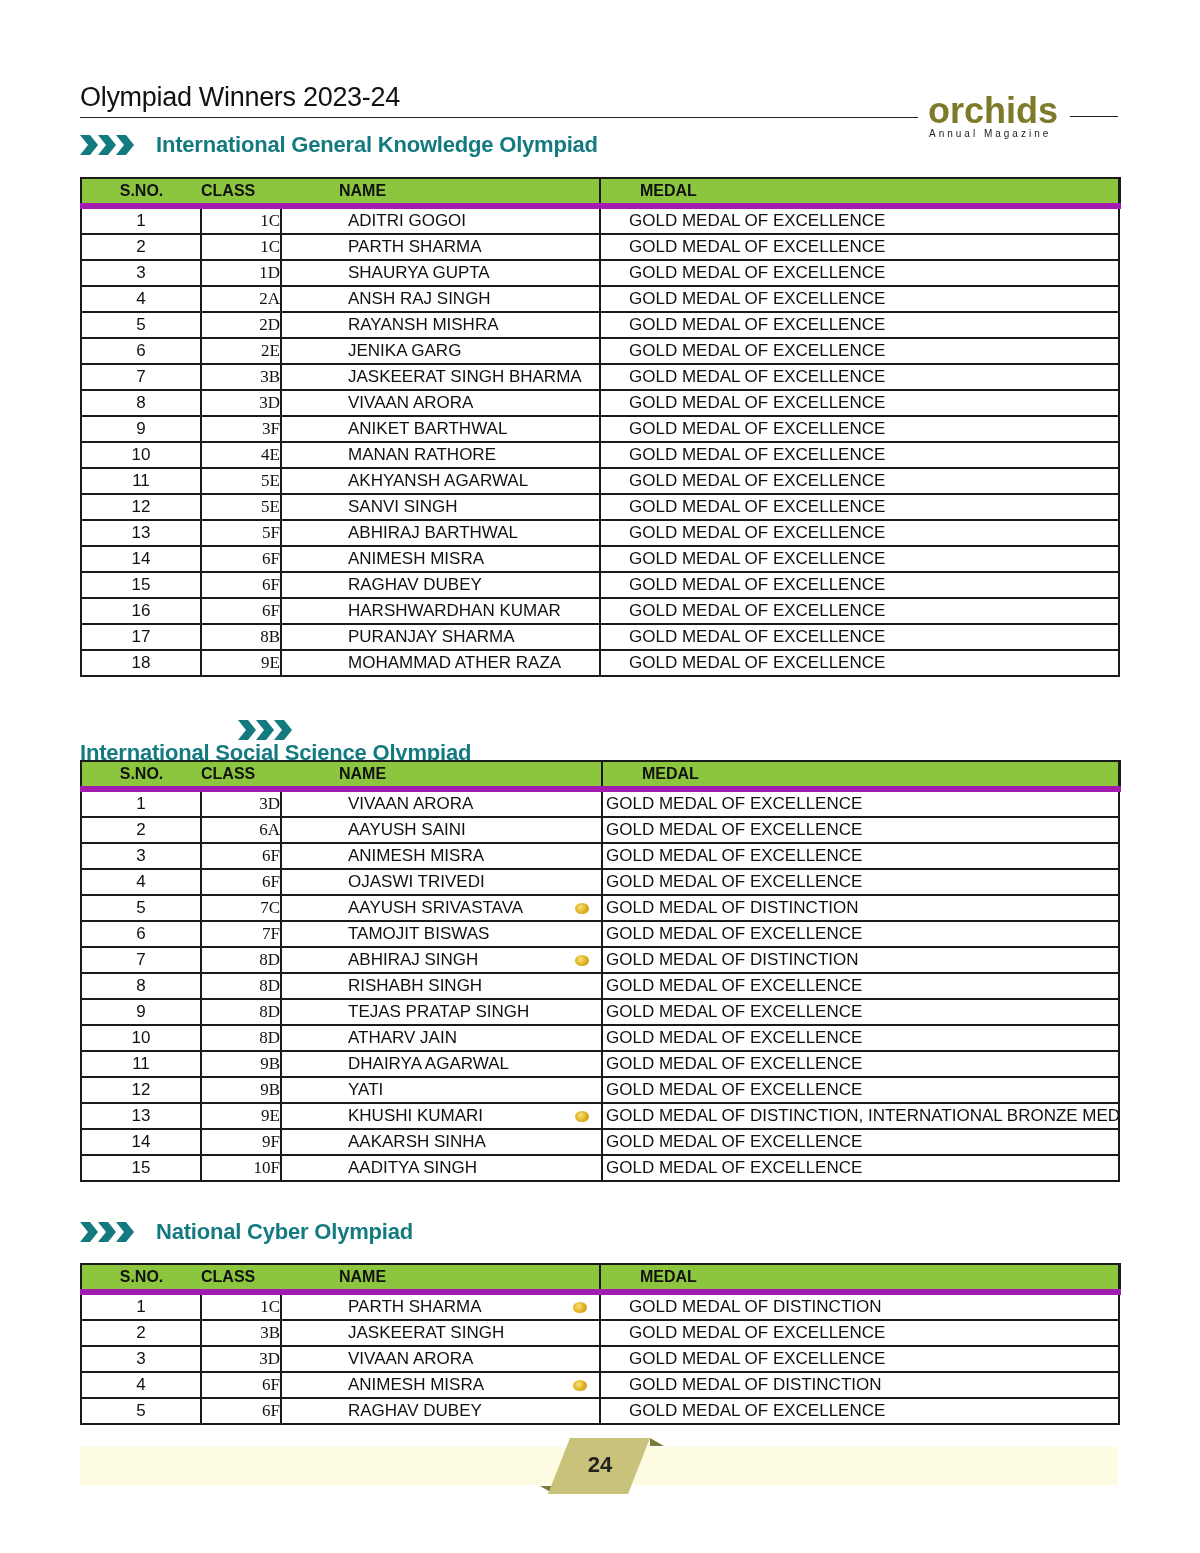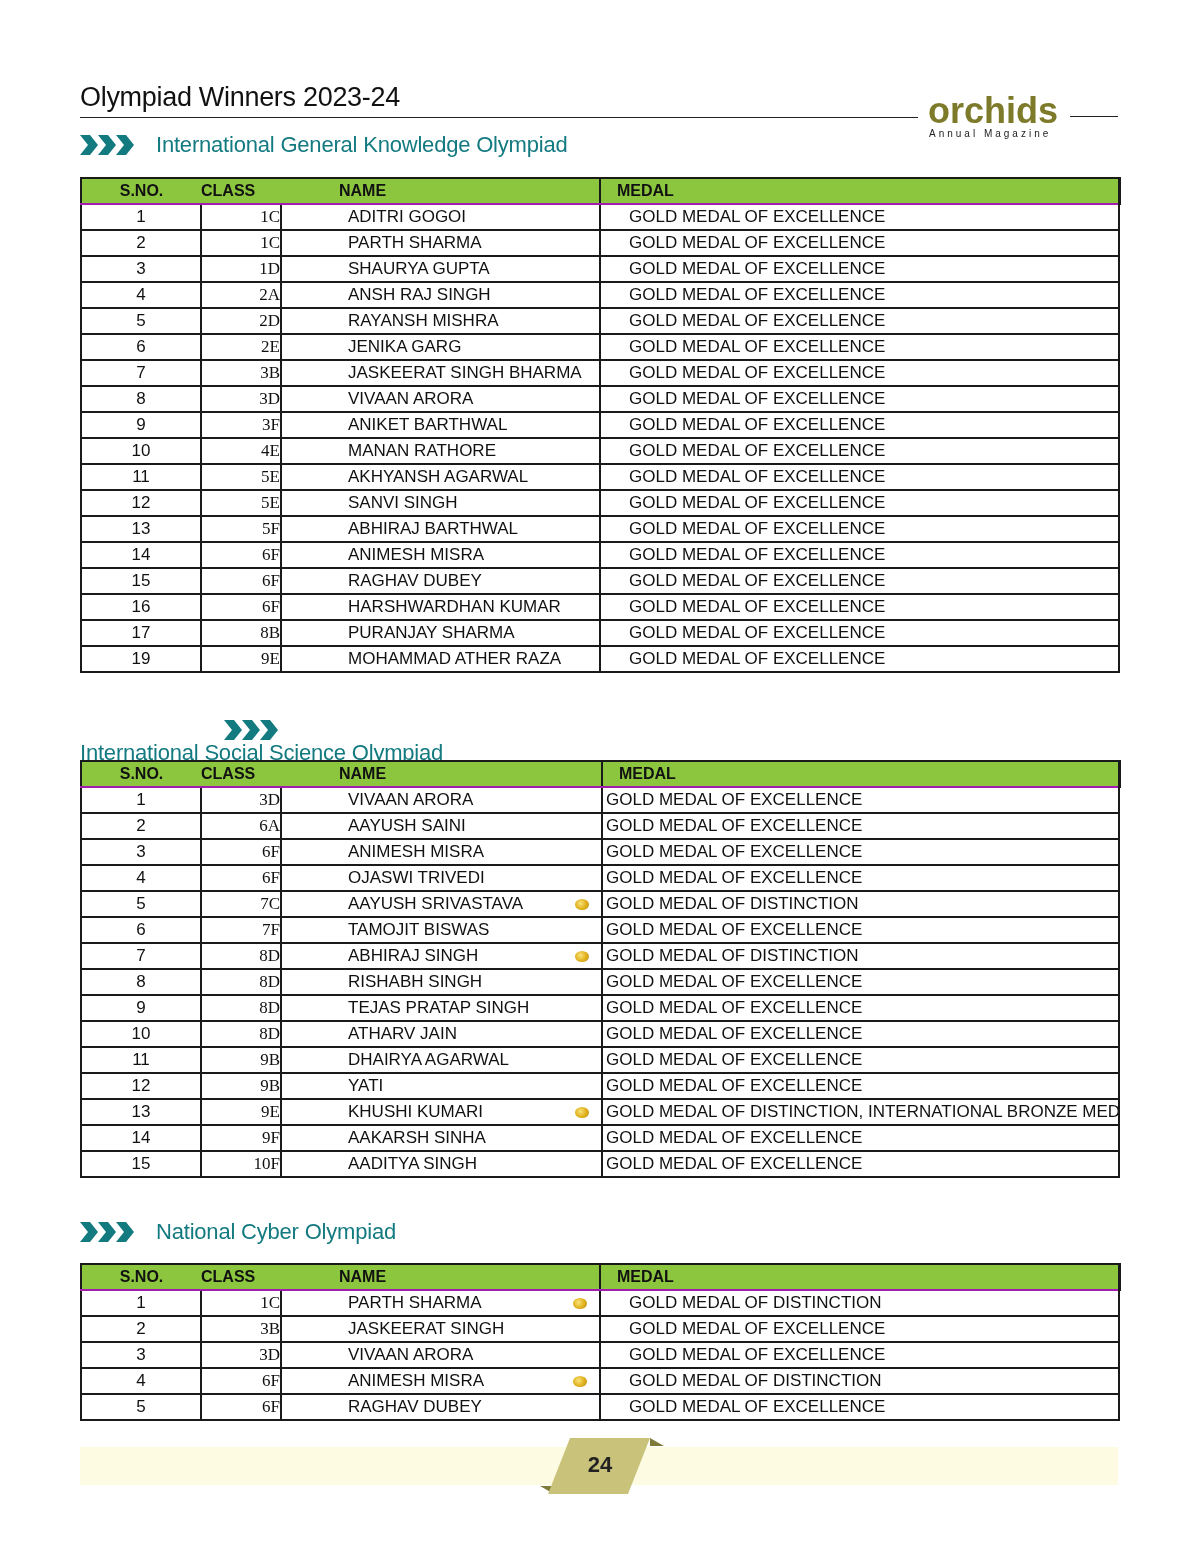--- a/index.html
+++ b/index.html
@@ -9,29 +9,29 @@
   .title-rule { position: absolute; left: 80px; top: 117px; width: 838px; height: 1px; background: #222; }
 
   .logo { position: absolute; left: 920px; top: 92px; width: 200px; height: 50px; }
   .logo-word { position: absolute; left: 8px; top: -2px; font-size: 36px; font-weight: bold; color: #7d7a2a; letter-spacing: 0px; }
   .logo-sub { position: absolute; left: 9px; top: 36px; font-size: 10px; letter-spacing: 3px; color: #222; }
   .logo-rule-r { position: absolute; left: 150px; top: 24px; width: 48px; height: 1px; background: #222; }
 
   .section-heading { position: absolute; left: 80px; display: flex; align-items: center; }
   .chev { display: flex; width: 56px; height: 20px; margin-right: 20px; }
   .chev svg { display: block; }
-  .section-heading .label { font-size: 22px; font-weight: normal; color: #137a80; letter-spacing: -0.2px; }
+  .section-heading .label { font-size: 22px; font-weight: bold; color: #137a80; letter-spacing: -0.2px; }
 
   table.medals { position: absolute; left: 80px; width: 1038px; border-collapse: collapse; table-layout: fixed; font-size: 17px; }
   table.medals th, table.medals td { border: 2px solid #1a1a1a; height: 24px; padding: 0; line-height: 24px; white-space: nowrap; overflow: hidden; }
-  table.medals thead th { background: #8cc63f; font-weight: bold; font-size: 16px; text-align: left; border-left: none; border-right: none; border-bottom: 2px solid #a21caf; }
+  table.medals thead th { background: #8cc63f; font-weight: bold; font-size: 16px; text-align: left; border-left: none; border-right: none; border-bottom: 6px solid #a21caf; }
   table.medals thead th.h-sno { text-align: center; border-left: 2px solid #1a1a1a; }
   table.medals thead th.h-class { text-align: left; }
   table.medals thead th.h-name { padding-left: 58px; }
-  table.medals thead th.h-medal { padding-left: 16px; border-left: 2px solid #1a1a1a; border-right: 3px solid #1a1a1a; }
+  table.medals thead th.h-medal { padding-left: 39px; border-left: 2px solid #1a1a1a; border-right: 3px solid #1a1a1a; }
   table.medals td.c-sno { text-align: center; }
   table.medals td.c-class { text-align: right; font-family: Liberation Serif, serif; }
   table.medals td.c-name { padding-left: 66px; position: relative; }
   table.medals td.c-medal { padding-left: 28px; }
   table.medals.tight td.c-medal { padding-left: 3px; }
   .gold-dot { position: absolute; right: 12px; top: 7px; width: 14px; height: 11px; border-radius: 50%; background: radial-gradient(circle at 40% 40%, #f8e27a 0%, #e2b321 50%, #b88c10 100%); }
 
   .footer-band { position: absolute; left: 80px; top: 1447px; width: 1038px; height: 38px; background: #fdfbe2; }
   .page-tab { position: absolute; left: 540px; top: 1438px; width: 124px; height: 56px; }
   .page-num { position: absolute; left: 560px; top: 1452px; width: 80px; text-align: center; font-size: 22px; font-weight: bold; color: #222; }
@@ -172,21 +172,21 @@
         <td class="c-name"><span>HARSHWARDHAN KUMAR</span></td>
         <td class="c-medal"><span>GOLD MEDAL OF EXCELLENCE</span></td>
       </tr>
       <tr>
         <td class="c-sno"><span>17</span></td>
         <td class="c-class"><span>8B</span></td>
         <td class="c-name"><span>PURANJAY SHARMA</span></td>
         <td class="c-medal"><span>GOLD MEDAL OF EXCELLENCE</span></td>
       </tr>
       <tr>
-        <td class="c-sno"><span>19</span></td>
+        <td class="c-sno"><span>18</span></td>
         <td class="c-class"><span>9E</span></td>
         <td class="c-name"><span>MOHAMMAD ATHER RAZA</span></td>
         <td class="c-medal"><span>GOLD MEDAL OF EXCELLENCE</span></td>
       </tr>
     </tbody>
 </table>
 
 <div class="section-heading" style="top:720px;flex-direction:column;">
   <span class="chev">
     <svg width="56" height="20" viewBox="0 0 56 20">

